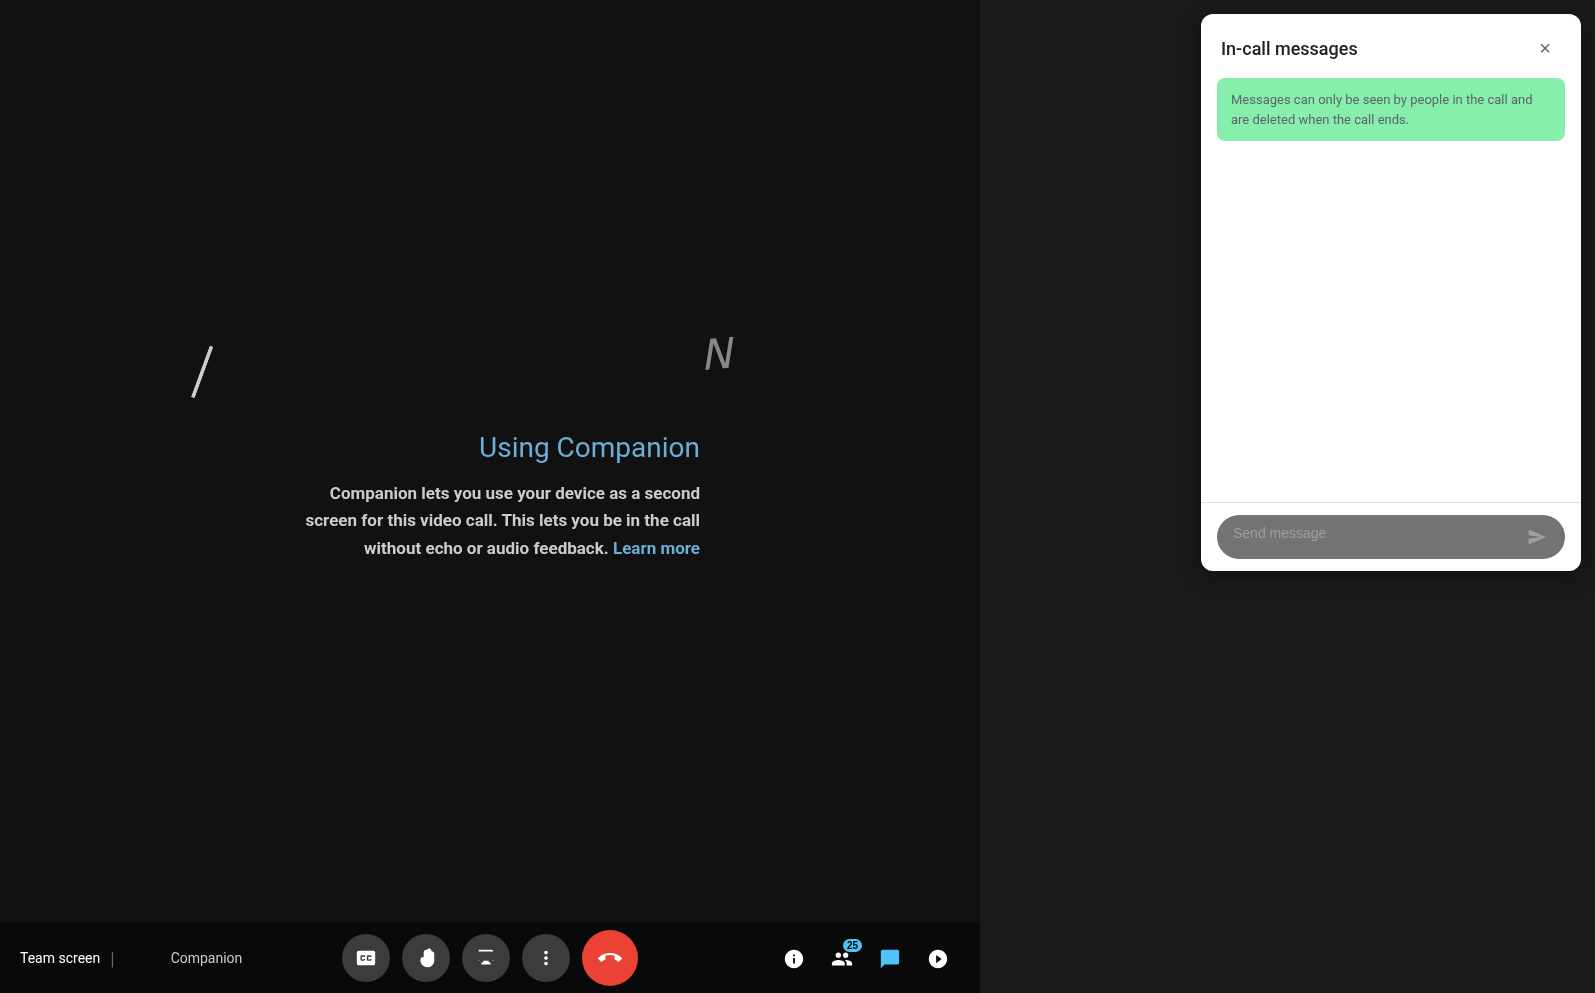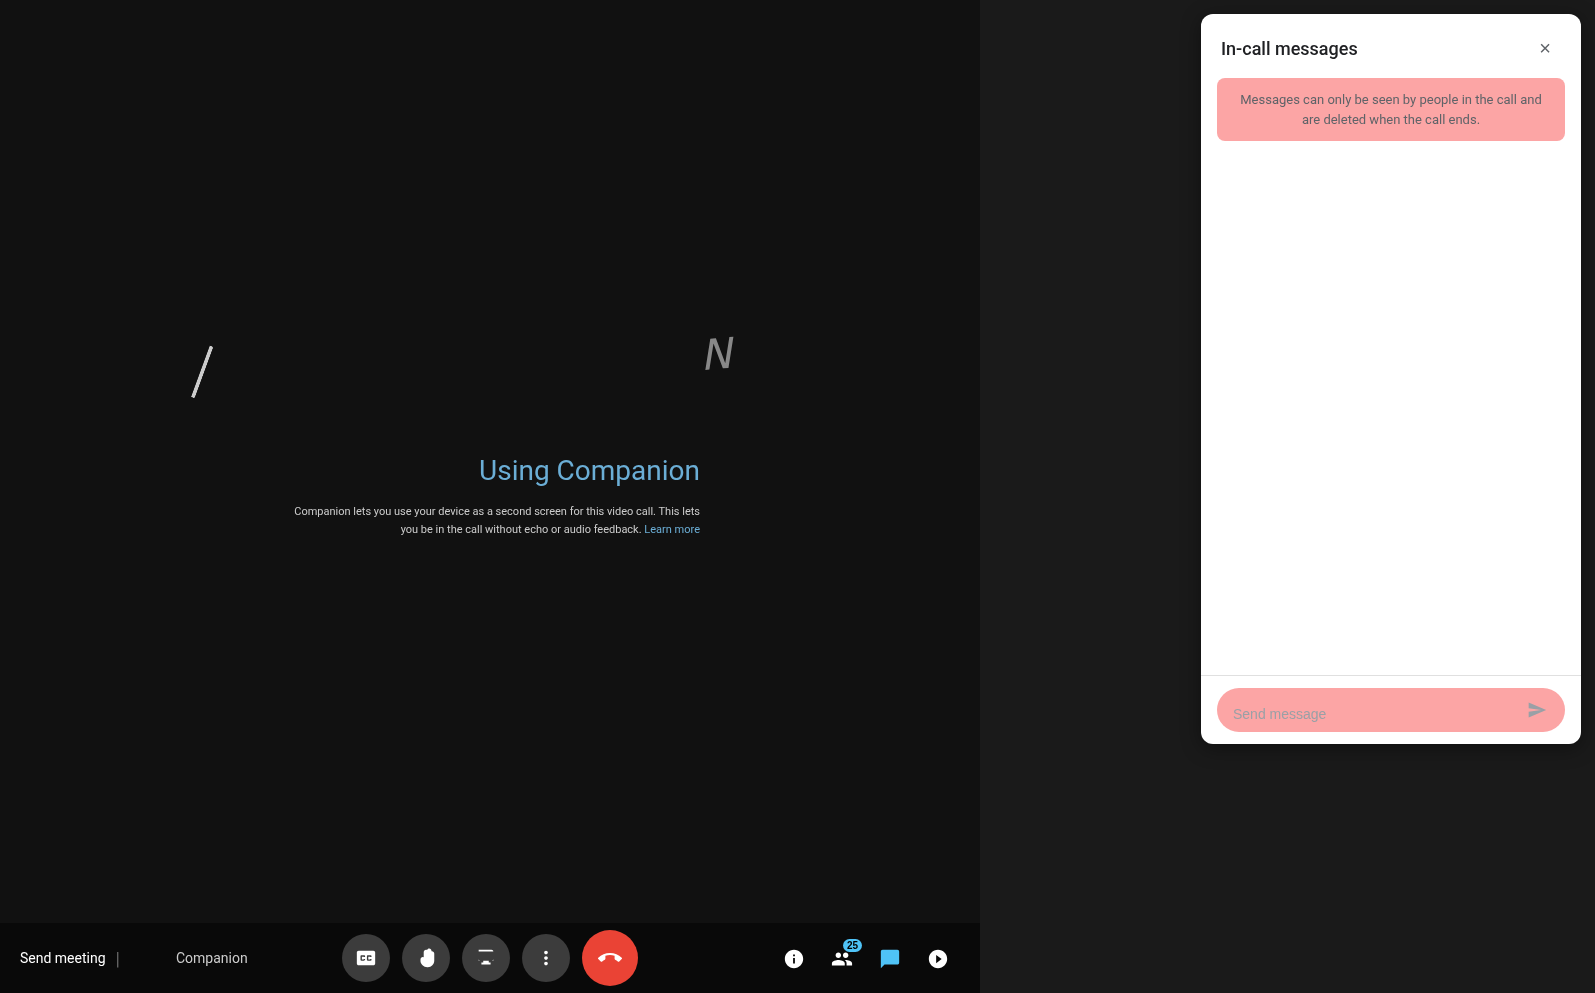--- a/index.html
+++ b/index.html
@@ -59,22 +59,23 @@
 
     .center-content h2 {
       color: #6baed6;
       font-size: 28px;
       font-weight: 400;
       margin-bottom: 16px;
     }
 
     .center-content p {
       color: #ccc;
-      font-size: 11px;
+      font-size: 17px;
       line-height: 1.6;
+      font-weight: bold;
     }
 
     .center-content .learn-more {
       color: #6baed6;
       cursor: pointer;
       text-decoration: none;
     }
 
     
     .bottom-bar {
@@ -179,21 +180,21 @@
       min-width: 16px;
       text-align: center;
     }
 
     
     .messages-panel {
       position: absolute;
       top: 14px;
       right: 14px;
       width: 380px;
-      height: 730px;
+      height: 557px;
       background: #fff;
       border-radius: 12px;
       box-shadow: 0 4px 20px rgba(0,0,0,0.4);
       display: flex;
       flex-direction: column;
     }
 
     .panel-header {
       display: flex;
       align-items: center;
@@ -219,42 +220,41 @@
       display: flex;
       align-items: center;
       justify-content: center;
       width: 32px;
       height: 32px;
     }
 
     .panel-info {
       margin: 0 16px 12px;
       padding: 12px 14px;
-      background: #fca5a5;
+      background: #86efac;
       border-radius: 8px;
       font-size: 13px;
       color: #5f6368;
       line-height: 1.5;
-      text-align: center;
     }
 
     .panel-messages-area {
       flex: 1;
       overflow-y: auto;
     }
 
     .panel-footer {
       padding: 12px 16px;
       border-top: 1px solid #e0e0e0;
     }
 
     .send-message-input-wrap {
       display: flex;
-      align-items: flex-end;
-      background: #fca5a5;
+      align-items: flex-start;
+      background: #737373;
       border-radius: 24px;
       padding: 10px 16px;
       gap: 19px;
     }
 
     .send-message-input {
       flex: 1;
       background: none;
       border: none;
       outline: none;
@@ -291,21 +291,21 @@
     <h2>Using Companion</h2>
     <p>
       <span>Companion lets you use your device as a second screen for this video call. This lets you be in the call without echo or audio feedback.</span>
       <a class="learn-more" href="#">Learn more</a>
     </p>
   </div>
 
   <div class="bottom-bar">
 
     <div class="meeting-info">
-      <span>Send meeting</span>
+      <span>Team screen</span>
       <span class="separator">|</span>
       <span class="companion-label">Companion</span>
     </div>
 
     <div class="controls">
 
       <button class="ctrl-btn" title="Captions">
         <svg width="22" height="22" viewBox="0 0 24 24" fill="white">
           <path d="M20 4H4c-1.1 0-2 .9-2 2v12c0 1.1.9 2 2 2h16c1.1 0 2-.9 2-2V6c0-1.1-.9-2-2-2zm-9 7H9.5v-.5h-2v3h2V13H11v1c0 .55-.45 1-1 1H7c-.55 0-1-.45-1-1v-4c0-.55.45-1 1-1h3c.55 0 1 .45 1 1v1zm7 0h-1.5v-.5h-2v3h2V13H18v1c0 .55-.45 1-1 1h-3c-.55 0-1-.45-1-1v-4c0-.55.45-1 1-1h3c.55 0 1 .45 1 1v1z"></path>
         </svg>

